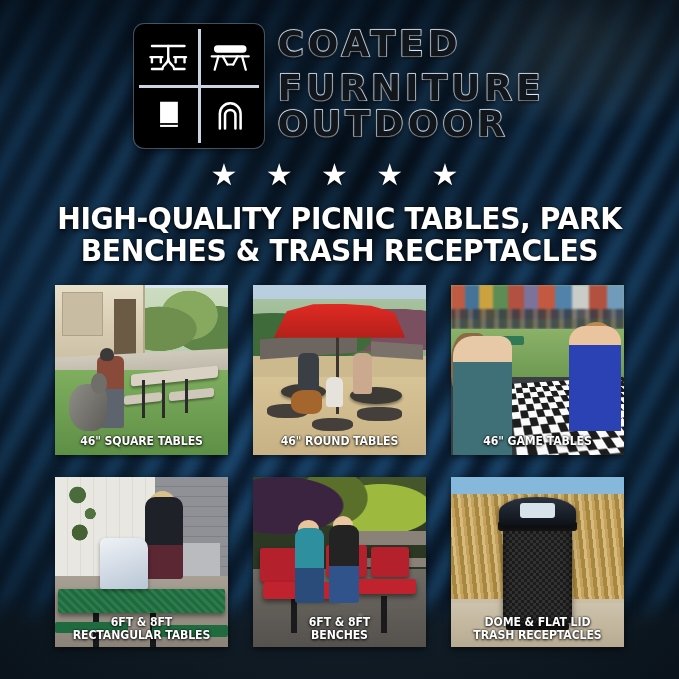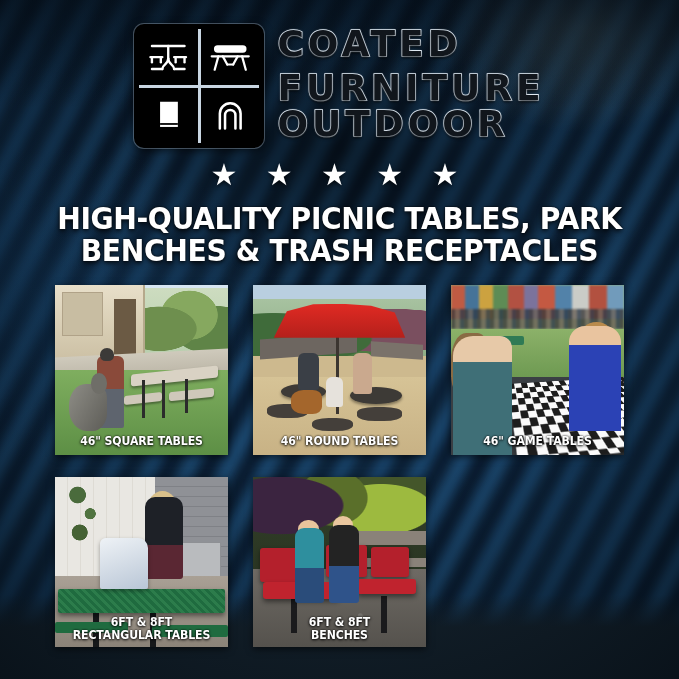--- a/index.html
+++ b/index.html
@@ -538,15 +538,30 @@
           <div class="boy boyA"></div>
         <div class="hB"></div>
           <div class="boy boyB"></div>
       </div>
       <div class="cap two">
         <div>6FT &amp; 8FT</div>
         <div>BENCHES</div>
       </div>
     </div>
 
+    <div class="tile">
+      <div class="photo p6">
+        <div class="grasses"></div>
+          <div class="path"></div>
+        <div class="body"></div>
+          <div class="rim"></div>
+        <div class="dome"></div>
+          <div class="slot"></div>
+          <div class="base"></div>
+      </div>
+      <div class="cap two">
+        <div>DOME &amp; FLAT LID</div>
+        <div>TRASH RECEPTACLES</div>
+      </div>
+    </div>
 
   </div>
 </div>
 
 </body></html>

